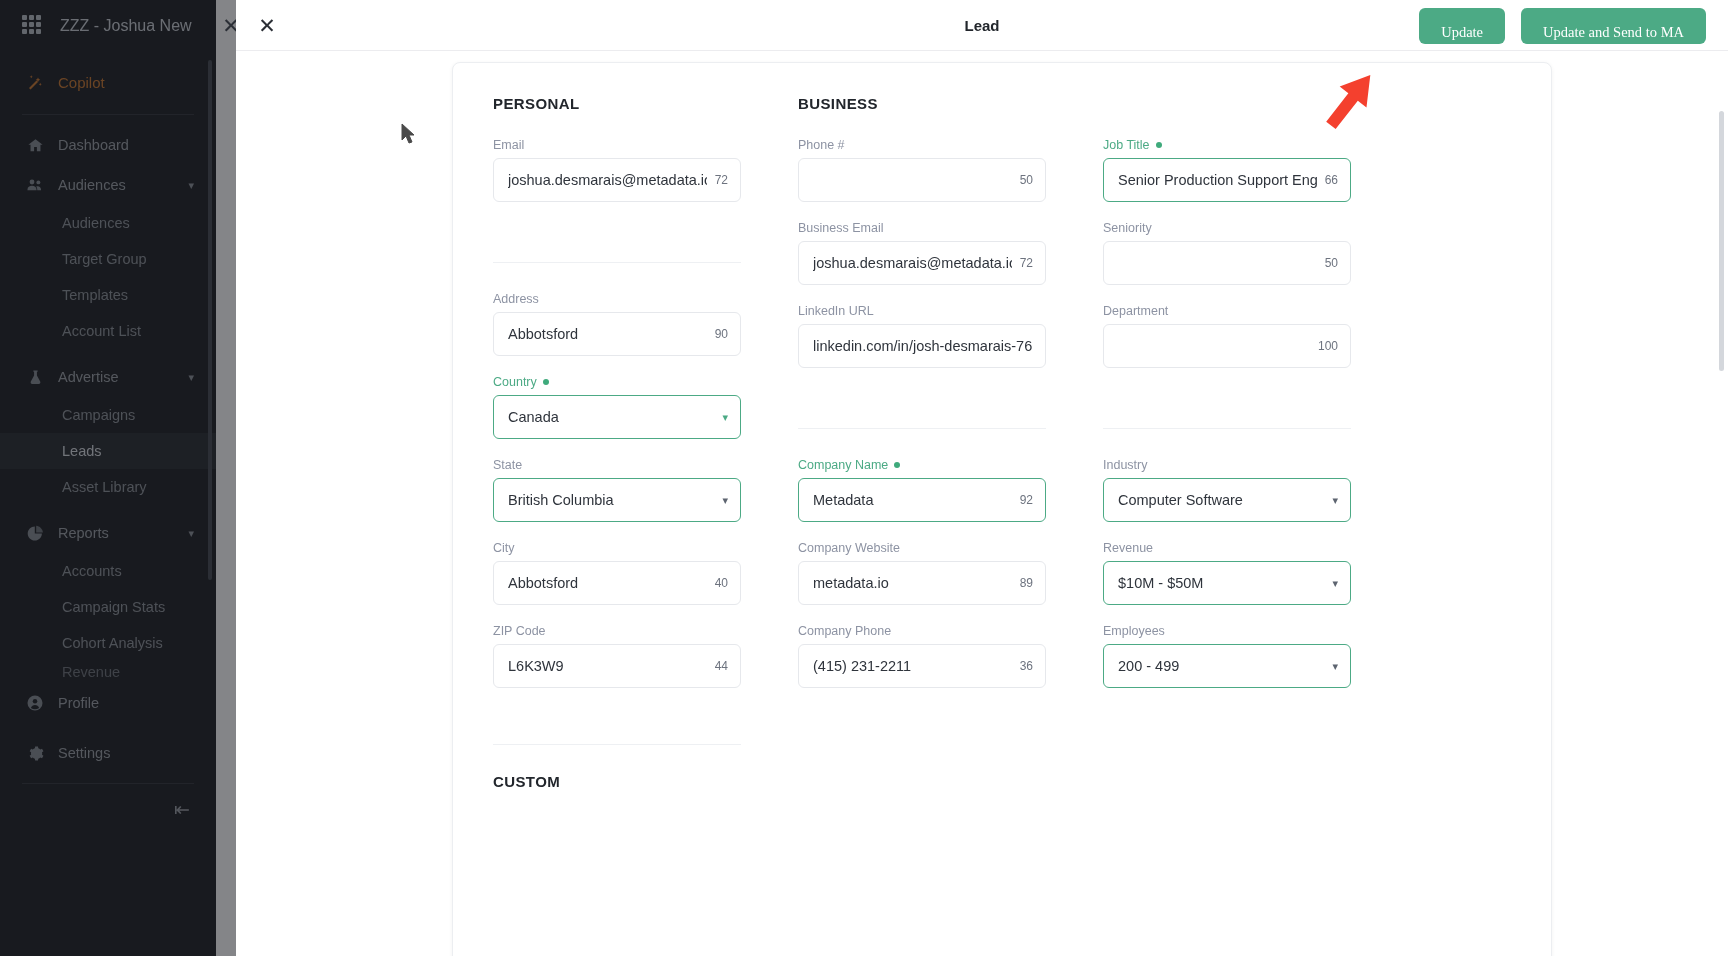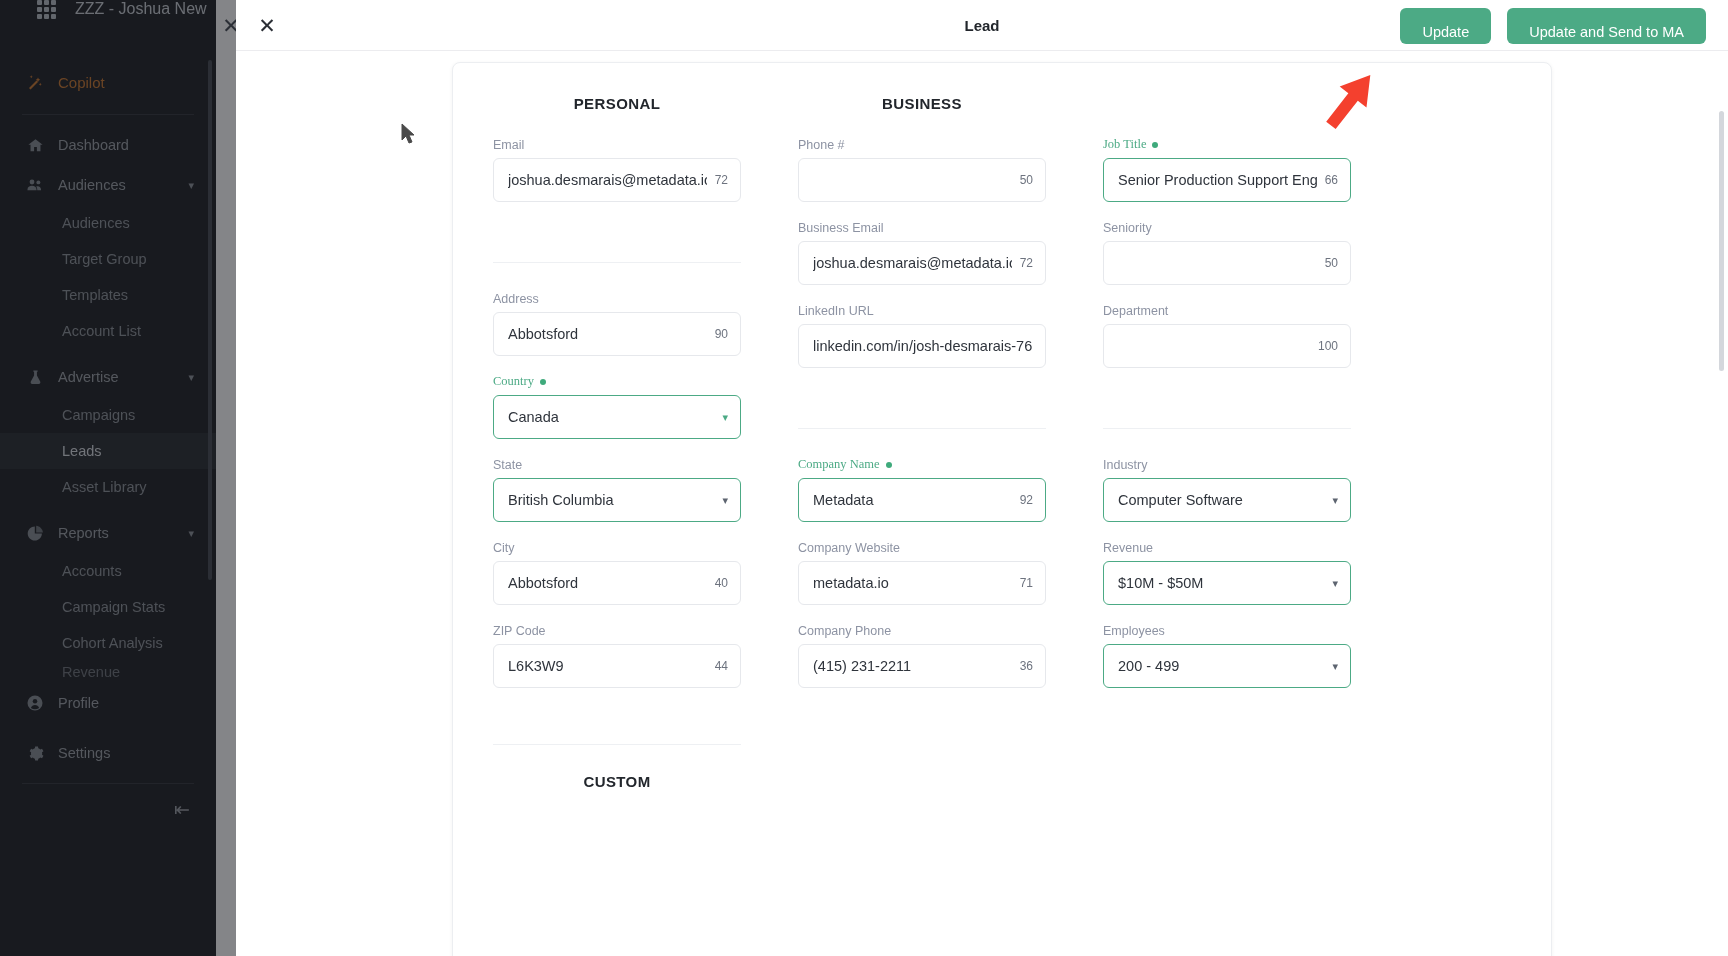--- a/index.html
+++ b/index.html
@@ -12,21 +12,21 @@
   #root { position: relative; width: 1728px; height: 956px; }
 
   
   .sidebar {
     position: absolute; left: 0; top: 0;
     width: 216px; height: 956px;
     background: #1f2125;
     color: #9ba0a6;
     overflow: hidden;
   }
-  .sb-top { display: flex; align-items: flex-start; height: 52px; padding-left: 37px; gap: 16px; }
+  .sb-top { display: flex; align-items: center; height: 52px; padding-left: 22px; gap: 16px; }
   .grid-icon { width: 22px; height: 22px; position: relative; flex: none; }
   .grid-icon i {
     position: absolute; width: 5px; height: 5px; background: #b9bec4; border-radius: 1px;
   }
   .sb-title { color: #c9ced4; font-size: 16px; white-space: nowrap; }
   .sb-row {
     display: flex; align-items: center; height: 40px;
     padding-left: 24px; gap: 12px; font-size: 14.5px; position: relative;
   }
   .sb-row .ico { width: 22px; flex: none; display: flex; align-items: center; justify-content: center; }
@@ -70,51 +70,51 @@
     font-size: 21px; color: #2b2f36; cursor: pointer;
   }
   .modal-title {
     position: absolute; left: 0; right: 0; text-align: center;
     font-size: 15px; font-weight: bold; color: #22262c; line-height: 51px;
   }
   .head-actions { position: absolute; right: 22px; top: 8px; display: flex; gap: 16px; }
   .btn {
     background: #4caa85; color: #ffffff; border: none; border-radius: 6px;
     height: 36px; padding: 16px 22px; font-size: 14.5px;
-    font-family: Liberation Sans, sans-serif; cursor: pointer; white-space: nowrap;
+    font-family: Liberation Serif, serif; cursor: pointer; white-space: nowrap;
   }
 
   
   .body-wrap {
     position: absolute; left: 0; top: 51px; width: 1492px; height: 905px;
     overflow: hidden;
   }
   .sheet {
     position: absolute; left: 216px; top: 11px;
     width: 1100px; min-height: 1200px;
     background: #ffffff;
     border: 1px solid #eceef1;
     border-radius: 8px 8px 0 0;
     box-shadow: 0 1px 4px rgba(17,20,24,0.05);
     padding: 32px 40px 0 40px;
   }
   .columns { display: flex; gap: 57px; }
   .col { width: 248px; }
   .sec-title {
     font-size: 15px; font-weight: bold; color: #22262c;
-    letter-spacing: .4px; margin-bottom: 24px; height: 18px; text-align: center;
+    letter-spacing: .4px; margin-bottom: 24px; height: 18px;
   }
   .sec-title.blank { visibility: hidden; }
 
   .field { margin-bottom: 18px; }
   .flabel {
     display: flex; align-items: center; gap: 6px;
     font-size: 12.5px; color: #8d93a3; margin-bottom: 6px; height: 15px;
   }
-  .flabel.req { color: #4caa85; font-family: Liberation Serif, serif; }
+  .flabel.req { color: #4caa85; }
   .dot { width: 6px; height: 6px; border-radius: 50%; background: #3faa7c; display: inline-block; }
   .control {
     position: relative; height: 44px;
     border: 1px solid #e6e8ec; border-radius: 6px;
     background: #ffffff; display: flex; align-items: center;
     padding: 0 12px 0 14px; cursor: text;
   }
   .control.green { border: 1.6px solid #4caa85; }
   .control.sel { cursor: pointer; }
   .val {
@@ -415,21 +415,21 @@
                 <span class="badge">92</span>
               </div>
             </div>
 
             <div class="field">
               <div class="flabel">
                   <span>Company Website</span>
                 </div>
               <div class="control">
                 <span class="val">metadata.io</span>
-                <span class="badge">71</span>
+                <span class="badge">89</span>
               </div>
             </div>
 
             <div class="field">
               <div class="flabel">
                   <span>Company Phone</span>
                 </div>
               <div class="control">
                 <span class="val">(415) 231-2211</span>
                 <span class="badge">36</span>

